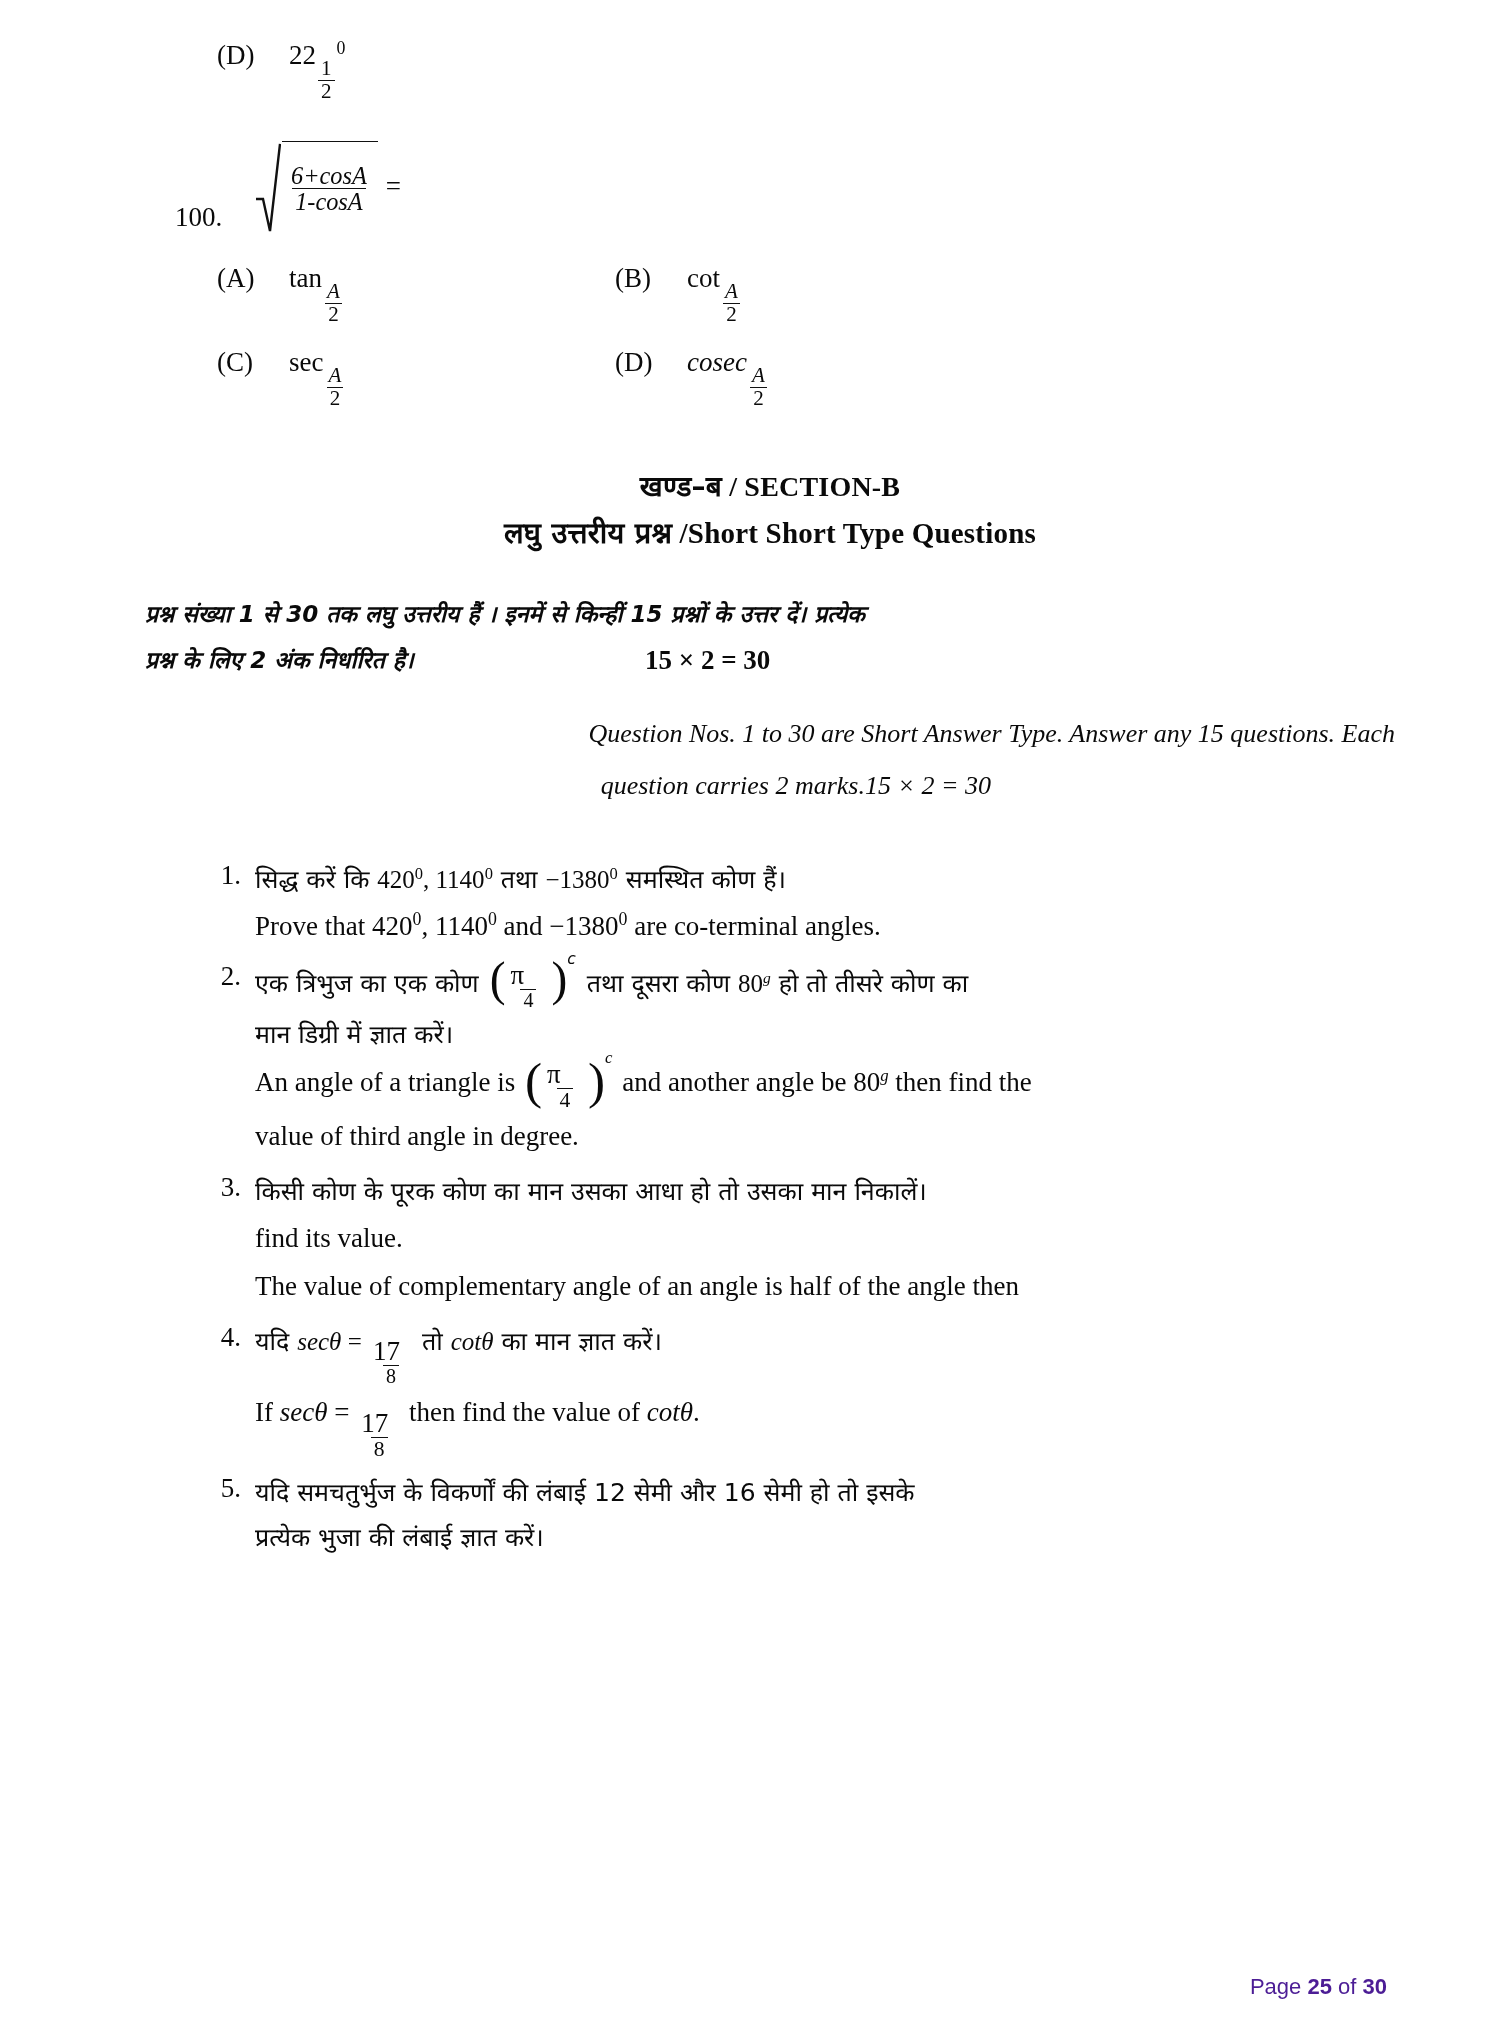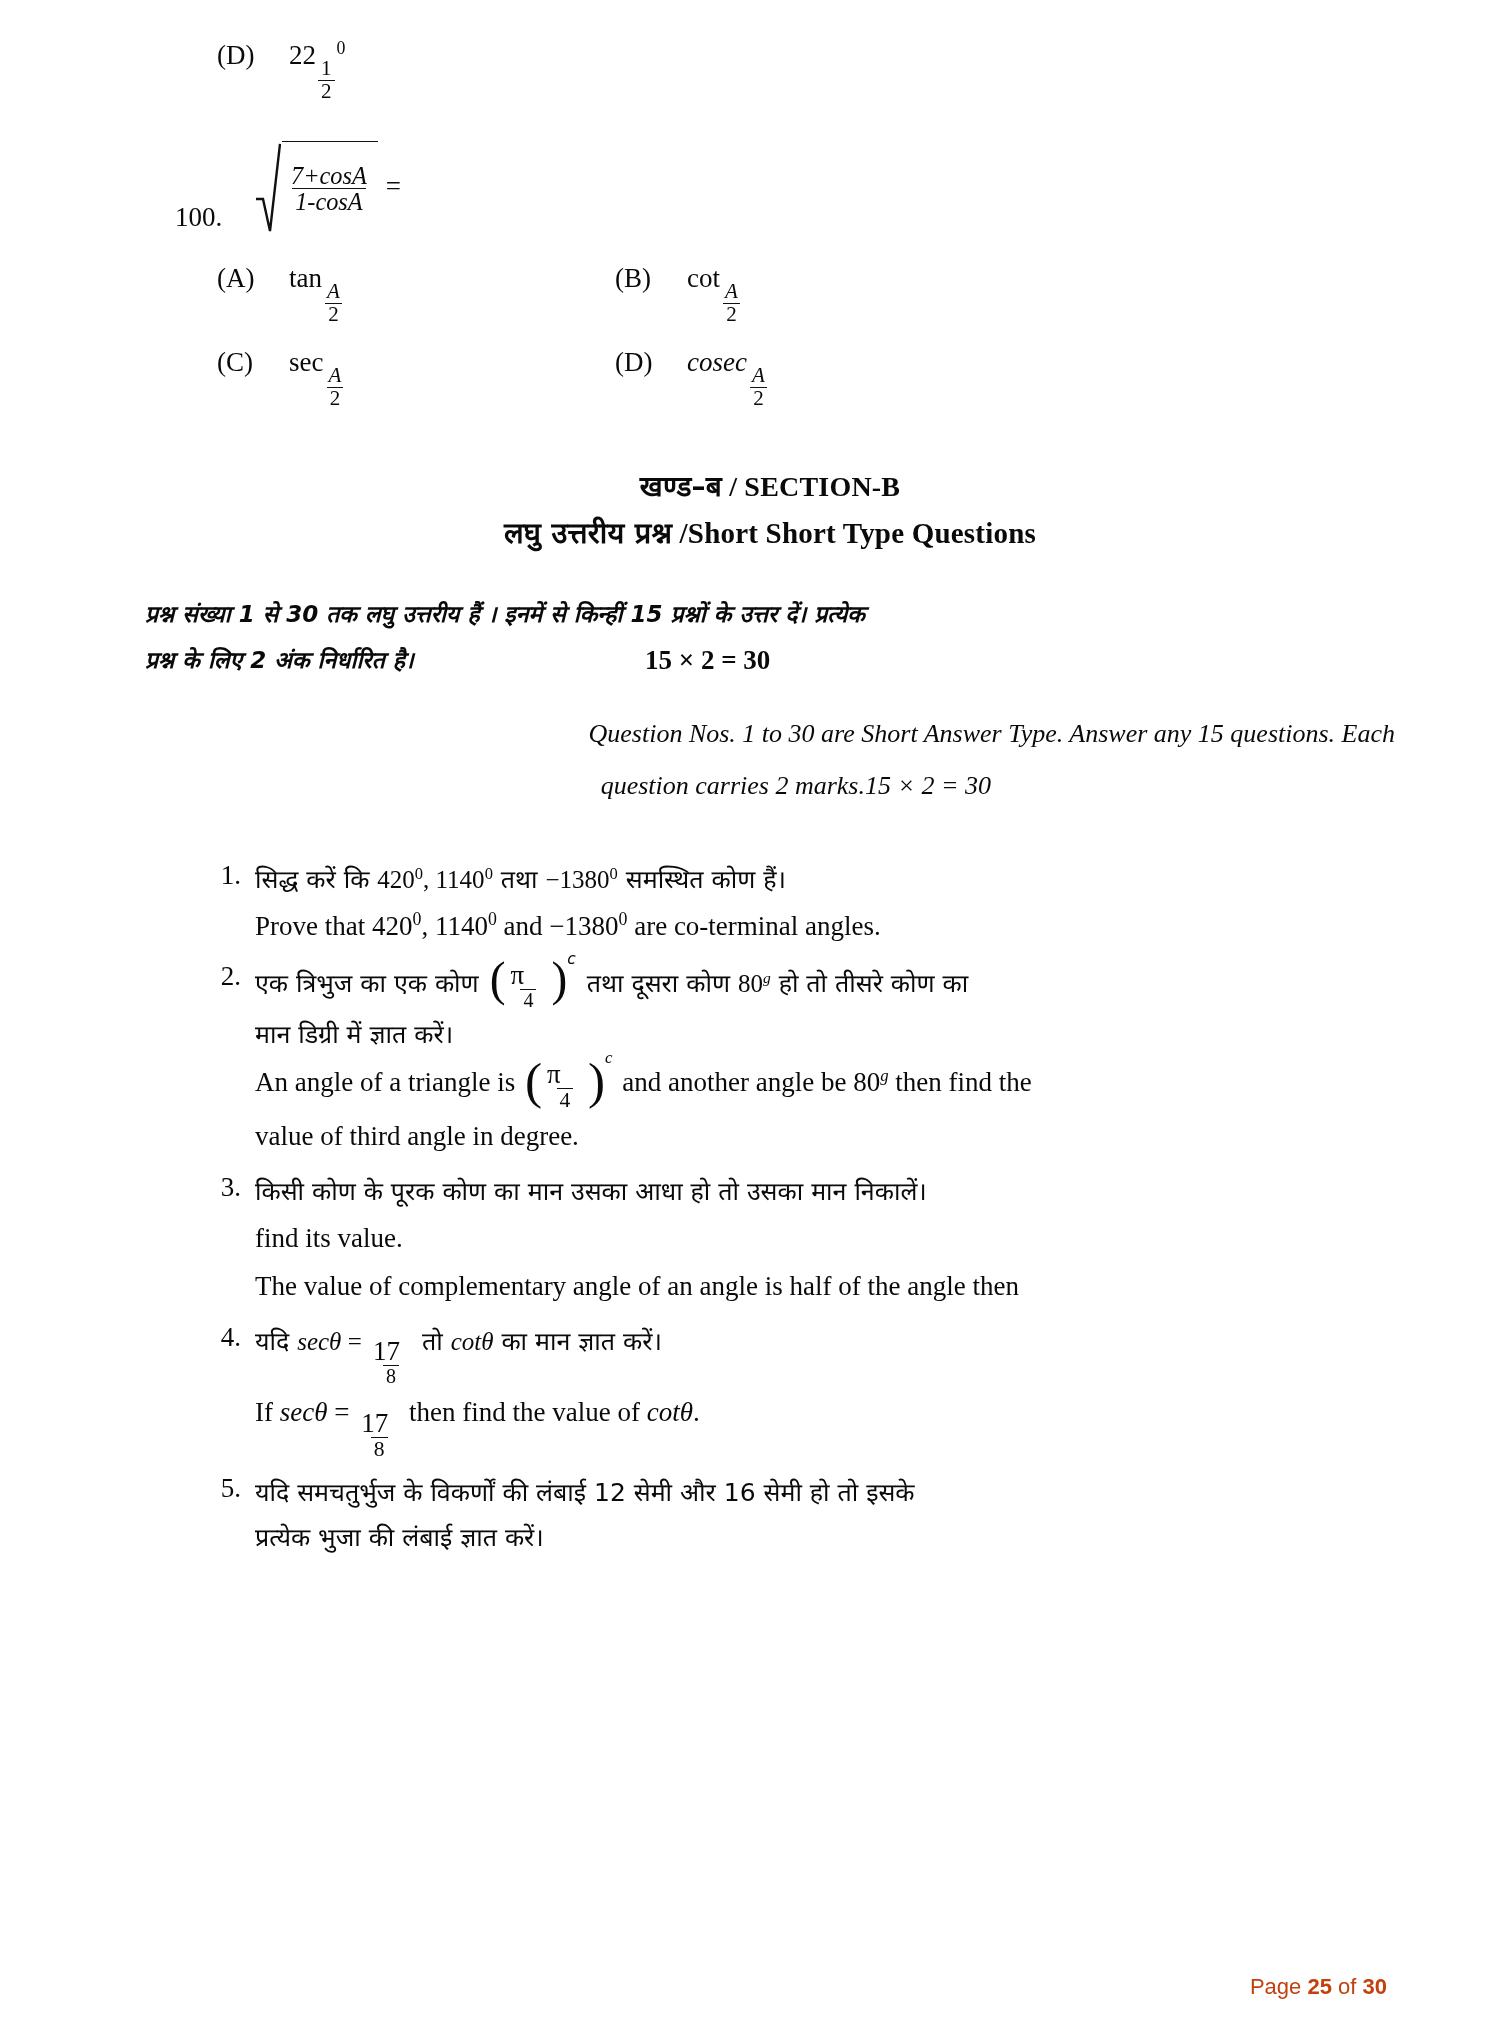--- a/index.html
+++ b/index.html
@@ -180,21 +180,21 @@
   .just { text-align: justify; text-align-last: left; }
   .mathnum { font-family: "Liberation Serif", serif; }
 
   
   .footer {
     position: absolute;
     right: 118px;
     bottom: 34px;
     font-family: "Liberation Sans", sans-serif;
     font-size: 22px;
-    color: #c2410c;
+    color: #4c1d95;
   }
   .footer b { font-weight: bold; }
 </style>
 </head>
 <body>
 
 <div class="page">
 
   <div class="q-d-top">
     <span class="tag">(D)</span>
@@ -210,21 +210,21 @@
     <span class="qnum">100.</span>
     <span class="qbody">
       <span class="sqrt">
         <span class="radical">
           <svg class="svg-radical" width="26" height="92" viewBox="0 0 26 92" aria-hidden="true">
             <path d="M1 58 L8 58 L15 90 L25 3" fill="none" stroke="#111" stroke-width="2.4" stroke-linejoin="miter" stroke-linecap="butt"></path>
           </svg>
         </span>
         <span class="radicand">
           <span class="frac big">
-            <span class="num ital">7+cosA</span>
+            <span class="num ital">6+cosA</span>
             <span class="den ital">1-cosA</span>
           </span>
         </span>
       </span>
       <span style="padding-left:8px">=</span>
     </span>
   </div>
 
   <div class="mcq-row row100">
     <div class="opt opt-col-left">

